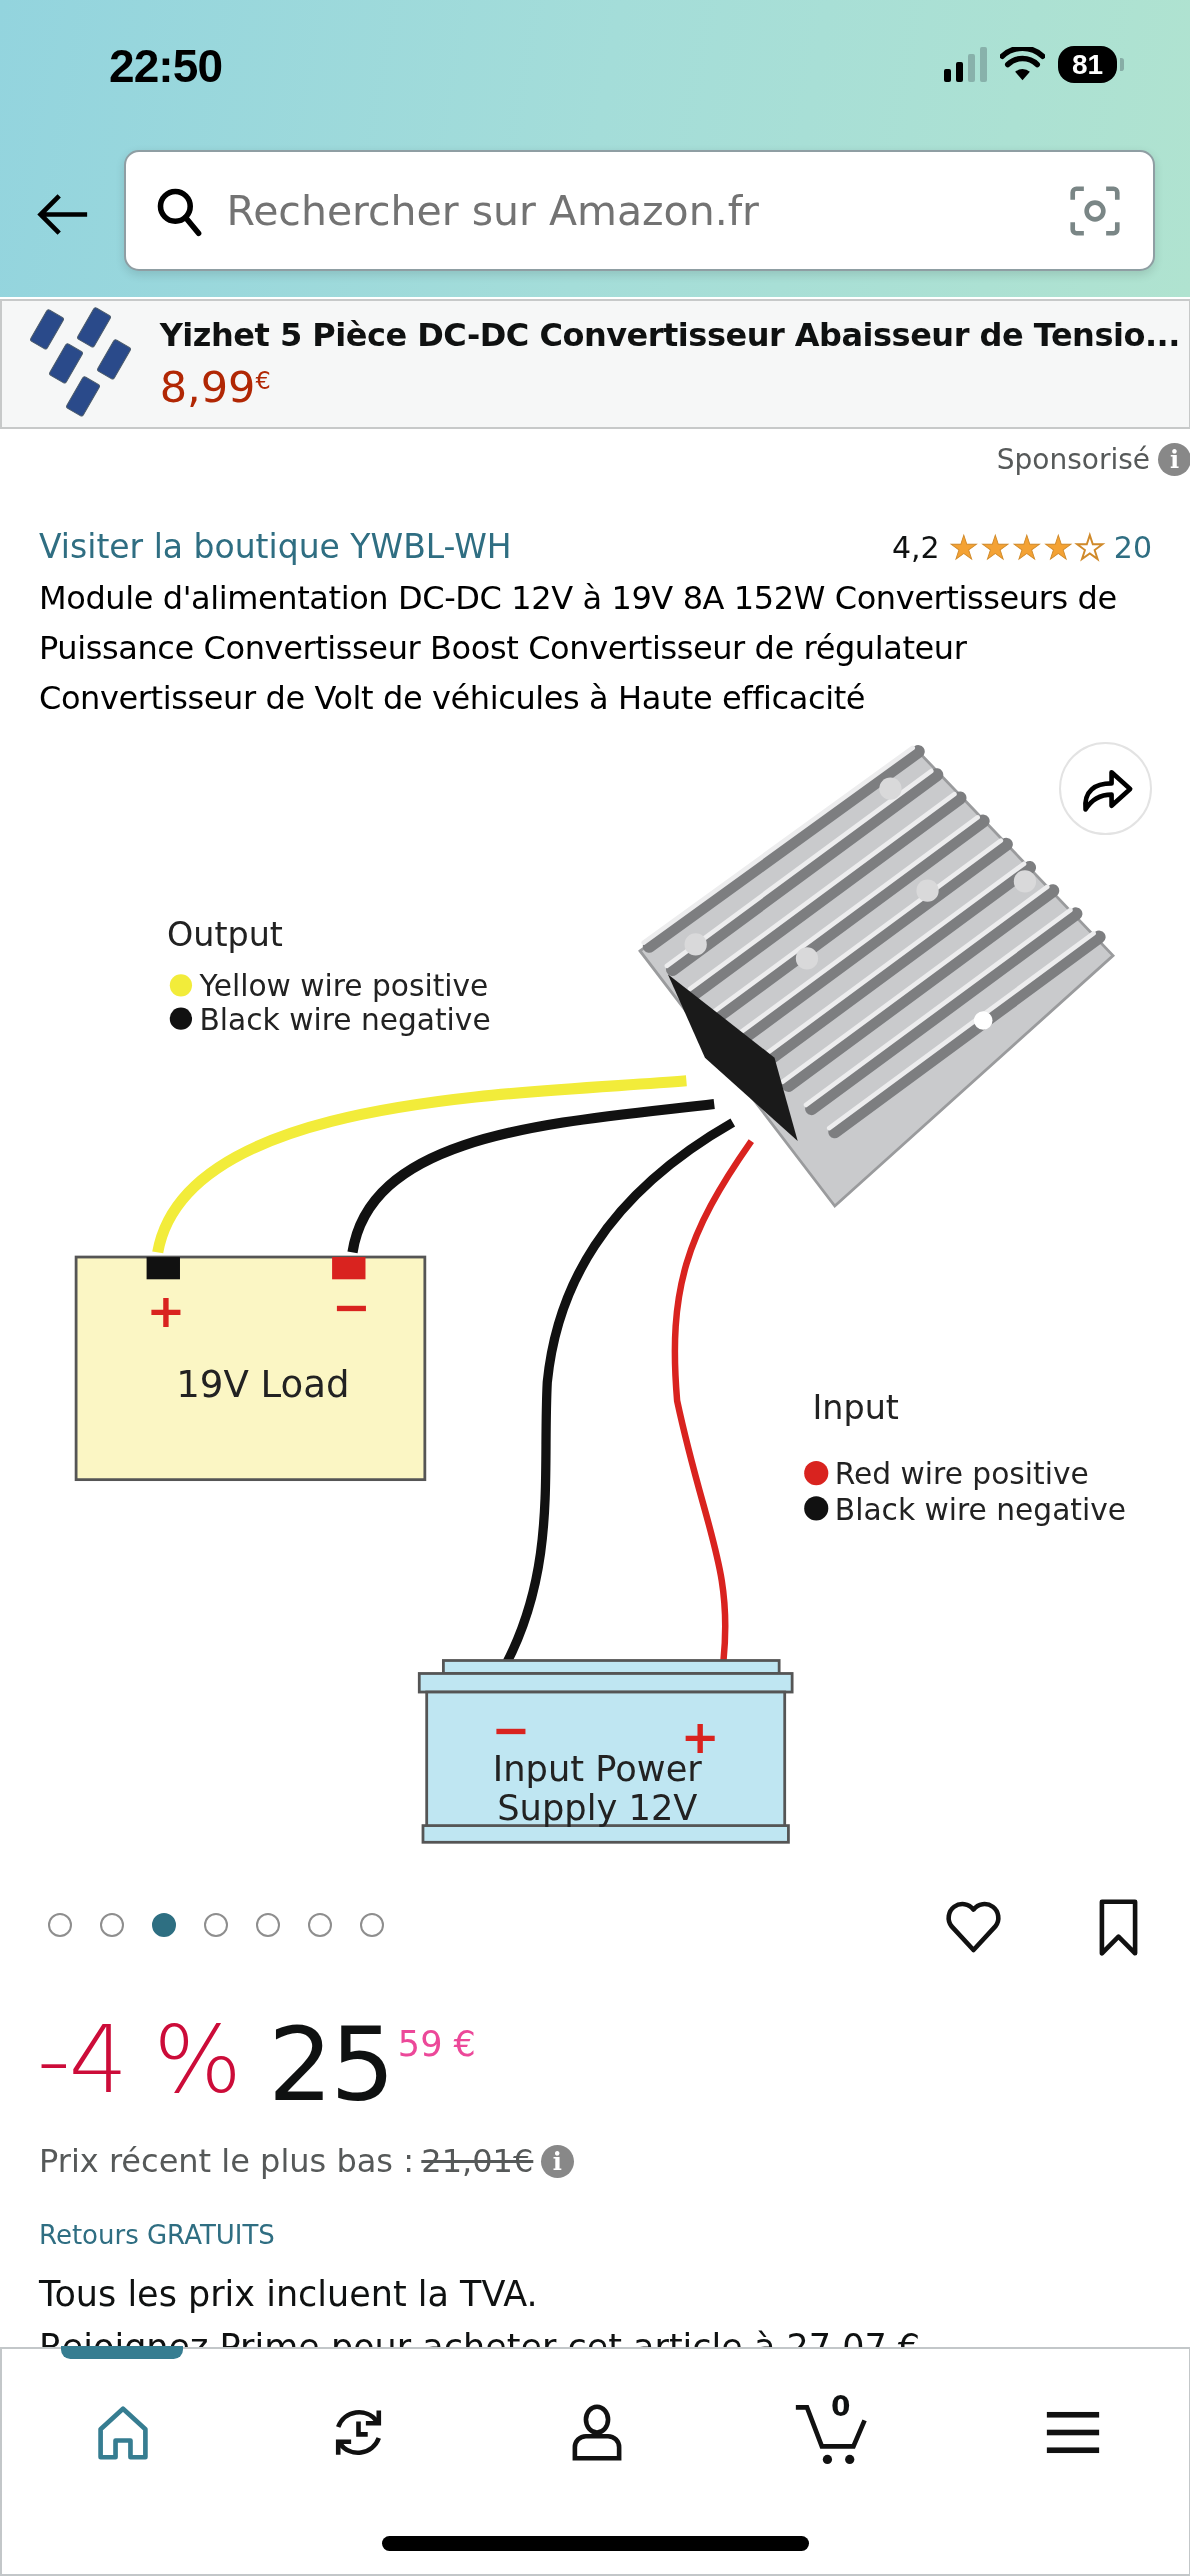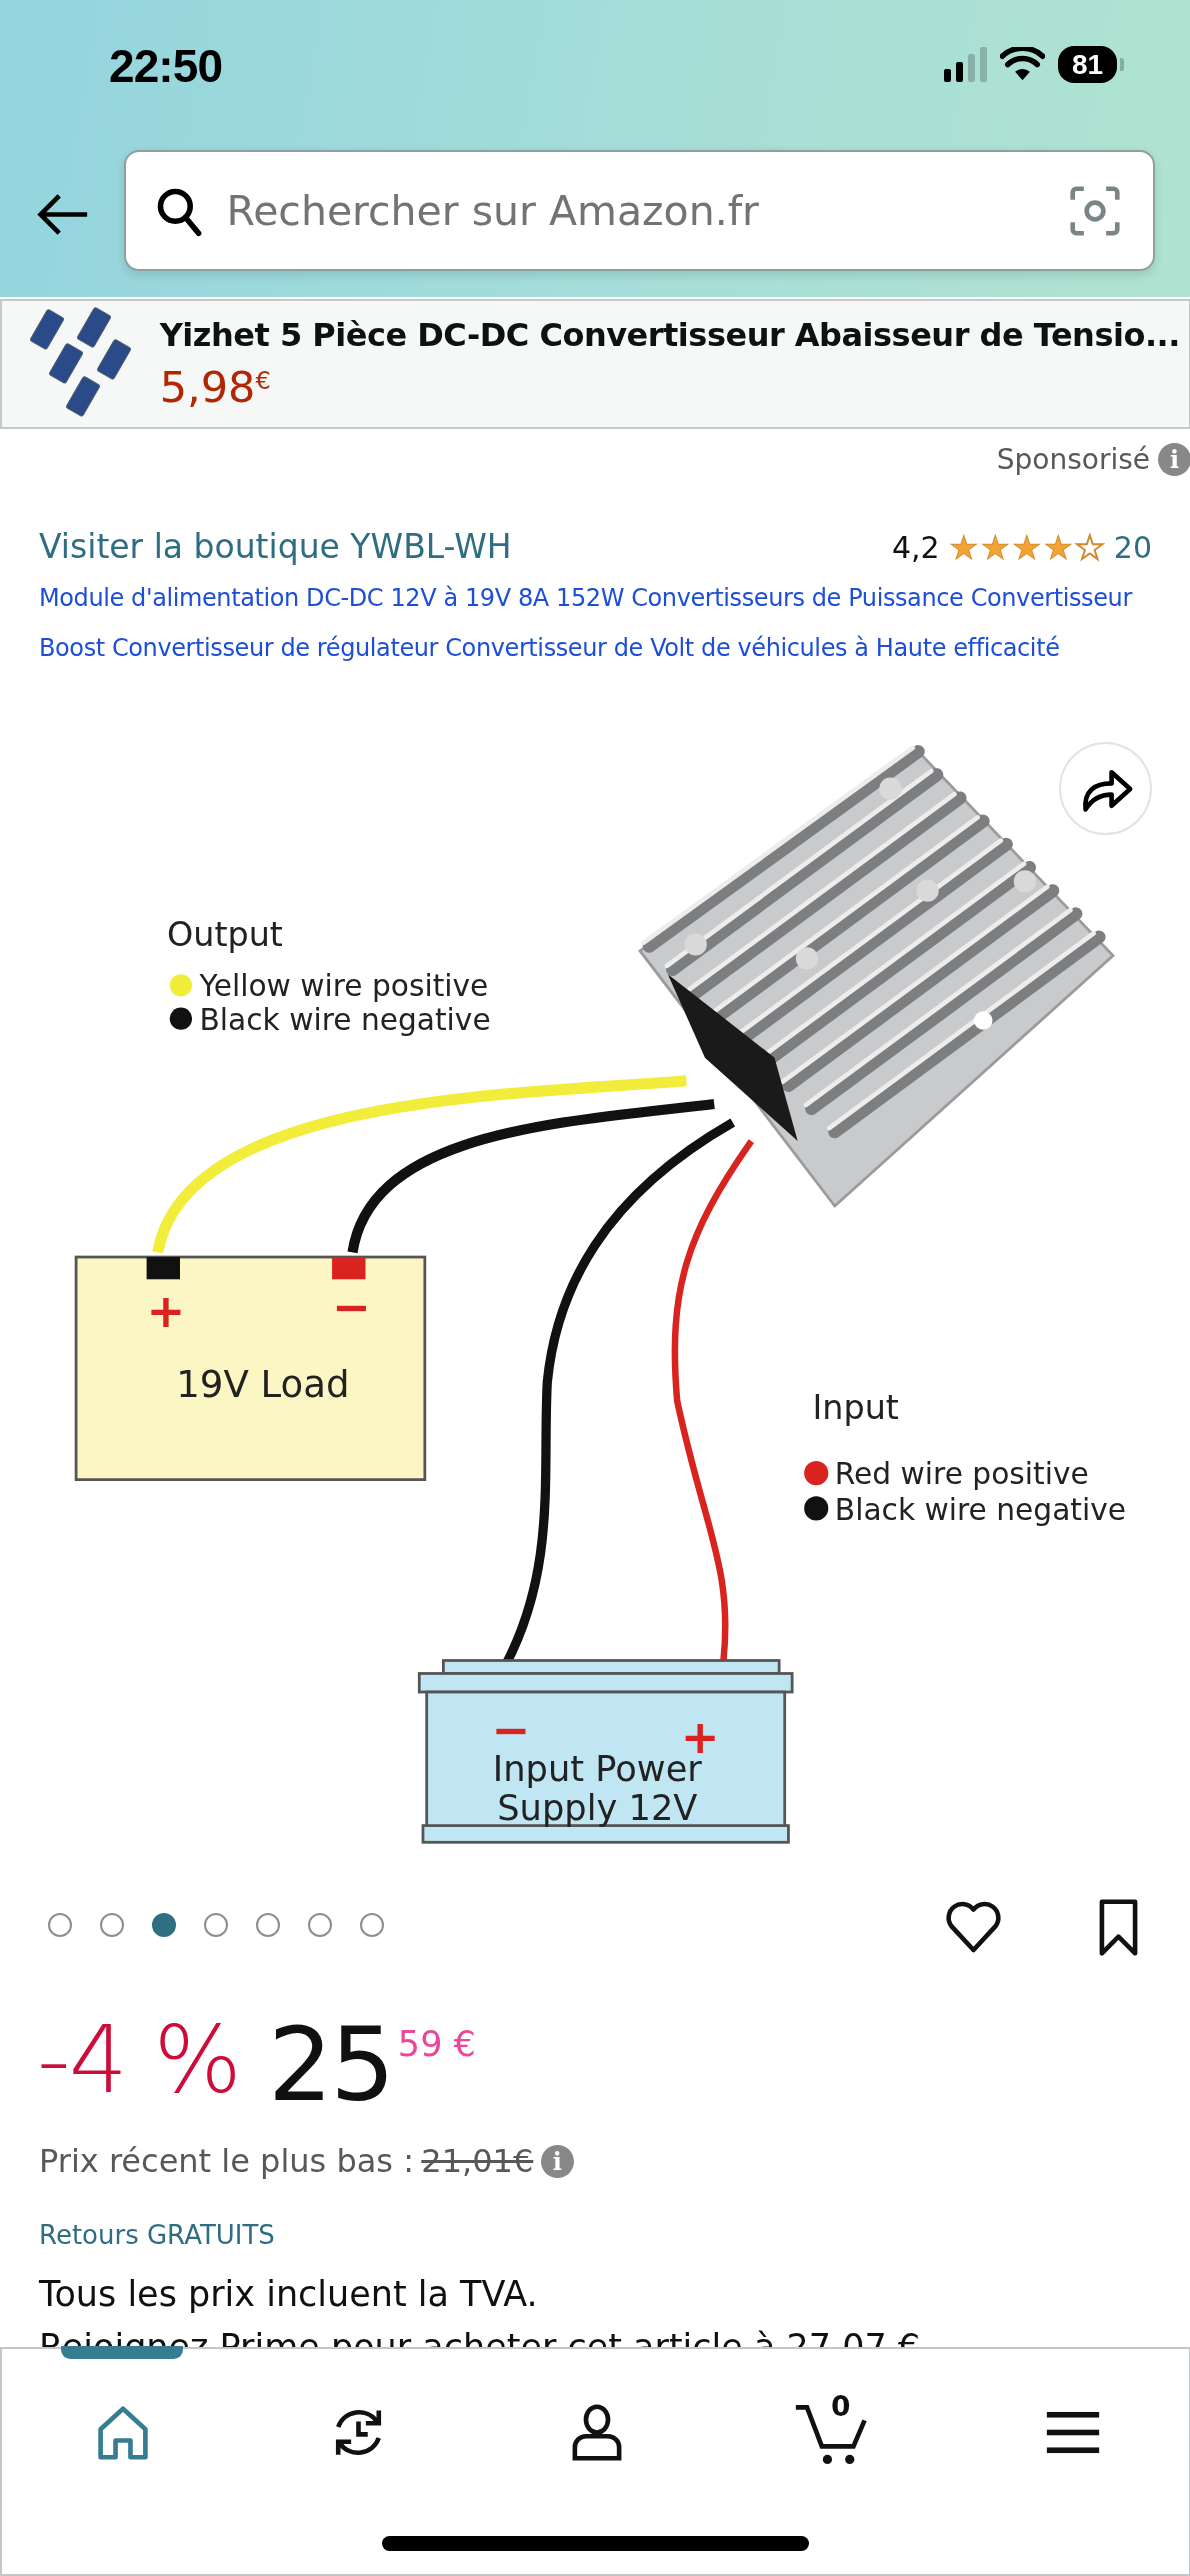--- a/index.html
+++ b/index.html
@@ -44,21 +44,21 @@
   .info-dot { width: 33px; height: 33px; border-radius: 50%; background: #888; color: #fff; font-weight: bold; font-size: 24px; display: flex; align-items: center; justify-content: center; font-family: "DejaVu Serif", serif; }
 
   .store-link { position: absolute; left: 39px; top: 527px; font-family: "DejaVu Sans", sans-serif; font-size: 33px; color: #2f6e82; }
   .rating { position: absolute; right: 39px; top: 530px; display: flex; align-items: center; gap: 9.3px; font-family: "DejaVu Sans", sans-serif; font-size: 30px; }
   .stars { display: flex; gap: 1.9px; }
   .stars span { font-size: 33px; line-height: 1; }
   .star-full { color: #f4a234; -webkit-text-stroke: 0.9px #d08a2a; }
   .star-empty { color: #fff; -webkit-text-stroke: 1.9px #d08a2a; }
   .rating-count { color: #2f6e82; }
 
-  .product-title { position: absolute; left: 39px; top: 573px; width: 1113px; font-family: "DejaVu Sans", sans-serif; font-size: 24px; line-height: 50px; color: #1d4ed8; letter-spacing: -0.4px; }
+  .product-title { position: absolute; left: 39px; top: 573px; width: 1113px; font-family: "DejaVu Sans", sans-serif; font-size: 32px; line-height: 50px; color: #000000; letter-spacing: -0.4px; }
 
   .product-image { position: absolute; left: 0; top: 733px; width: 1191px; height: 1113px; }
   .share-btn { position: absolute; left: 1059px; top: 742px; width: 93px; height: 93px; border-radius: 50%; border: 2.8px solid #e3e3e3; background: #fff; display: flex; align-items: center; justify-content: center; cursor: pointer; }
 
   .dots { position: absolute; left: 48px; top: 1913px; display: flex; gap: 28px; }
   .dot { width: 24px; height: 24px; border-radius: 50%; border: 2.8px solid #8e8e8e; cursor: pointer; }
   .dot.active { background: #2e6f82; border-color: #2e6f82; }
   .heart-btn { position: absolute; left: 938px; top: 1892px; width: 70px; height: 70px; display: flex; align-items: center; justify-content: center; cursor: pointer; }
   .save-btn { position: absolute; left: 1083px; top: 1892px; width: 70px; height: 70px; display: flex; align-items: center; justify-content: center; cursor: pointer; }
 
@@ -125,21 +125,21 @@
 <div class="sponsored-card">
   <div class="thumb">
     <span style="left:18.5px;top:7.4px"></span>
       <span style="left:65px;top:5.6px"></span>
     <span style="left:37px;top:41px"></span>
       <span style="left:85px;top:37px"></span>
     <span style="left:54px;top:74px"></span>
   </div>
   <div class="card-text">
     <div class="card-title">Yizhet 5 Pièce DC-DC Convertisseur Abaisseur de Tensio...</div>
-    <div class="card-price"><span>5,98</span><sup>€</sup></div>
+    <div class="card-price"><span>8,99</span><sup>€</sup></div>
   </div>
 </div>
 
 <div class="sponsorise">
   <span>Sponsorisé</span>
   <span class="info-dot">i</span>
 </div>
 
 <a class="store-link">Visiter la boutique YWBL-WH</a>
 

